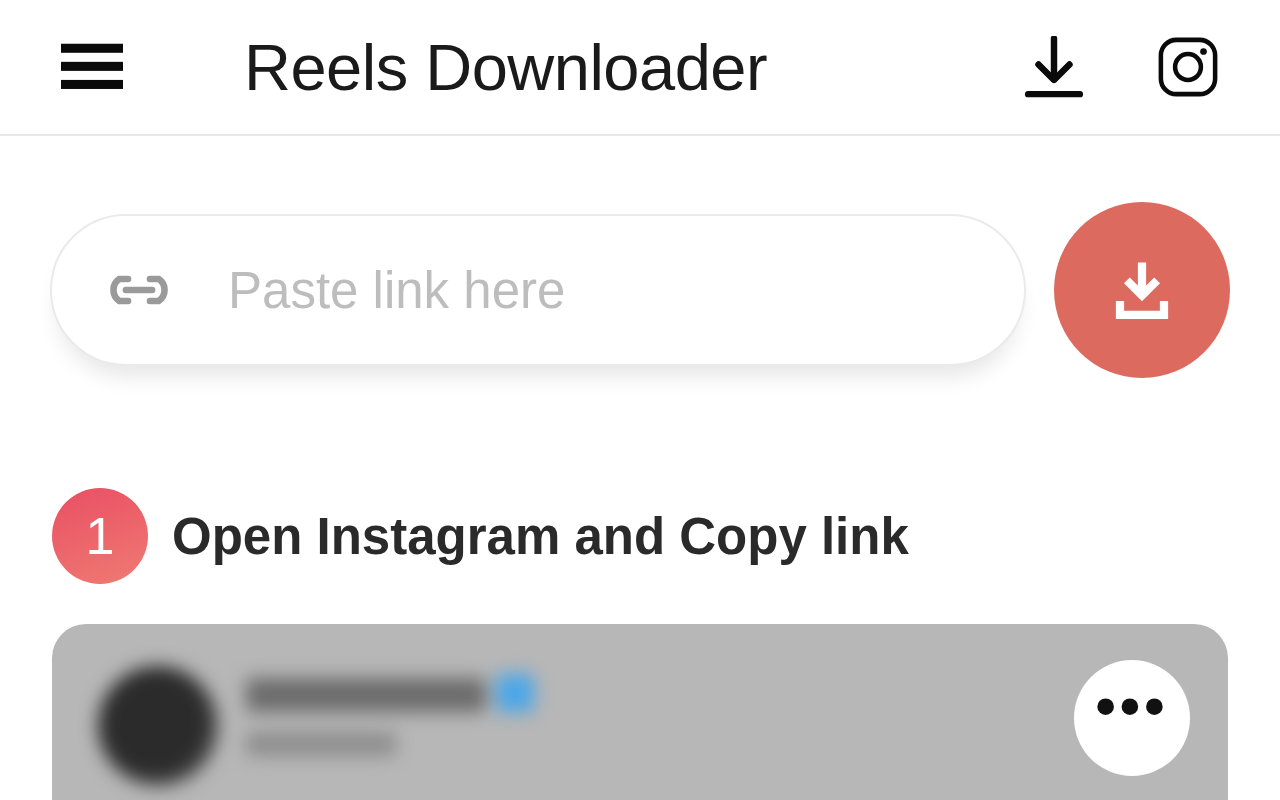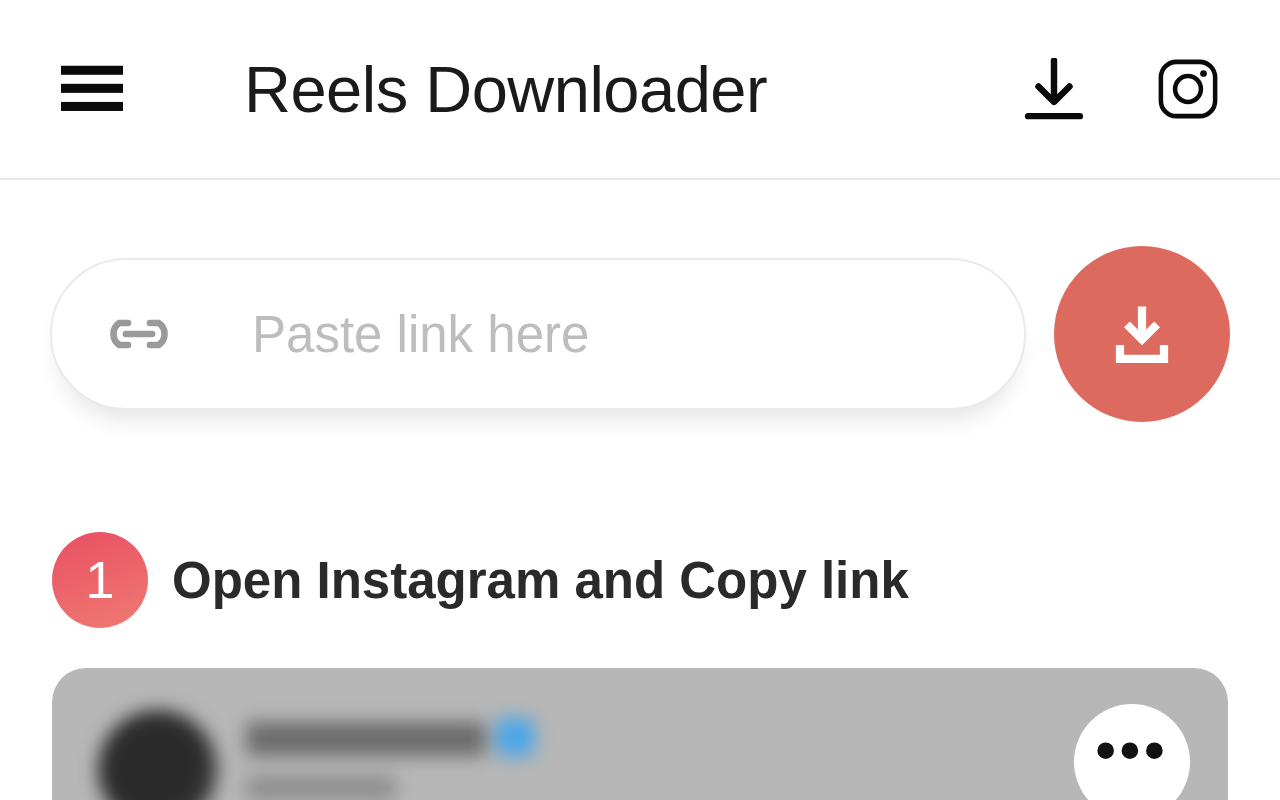--- a/index.html
+++ b/index.html
@@ -9,21 +9,21 @@
     overflow: hidden;
     font-family: -apple-system, "Helvetica Neue", Helvetica, Arial, sans-serif;
     background: #ffffff;
     color: #111;
   }
 
   
   .header {
     display: flex;
     align-items: center;
-    height: 180px;
+    height: 136px;
     padding: 0 56px;
     border-bottom: 2px solid #e8e8e8;
   }
   .menu-btn {
     width: 72px; height: 72px;
     display: flex; align-items: center; justify-content: center;
     cursor: pointer;
   }
   .menu-btn svg { width: 62px; height: 48px; }
   .title {
@@ -57,21 +57,21 @@
     gap: 28px;
   }
   .link-field {
     flex: 1;
     height: 152px;
     border-radius: 80px;
     border: 2px solid #eaeaea;
     display: flex;
     align-items: center;
     padding: 0 52px;
-    gap: 78px;
+    gap: 54px;
     box-shadow: 0 18px 22px -8px rgba(0,0,0,0.10);
     background: #fff;
   }
   .link-field .link-icon svg { width: 70px; height: 70px; display:block; }
   .link-input {
     flex: 1;
     border: none;
     outline: none;
     font-size: 51px;
     color: #222;

